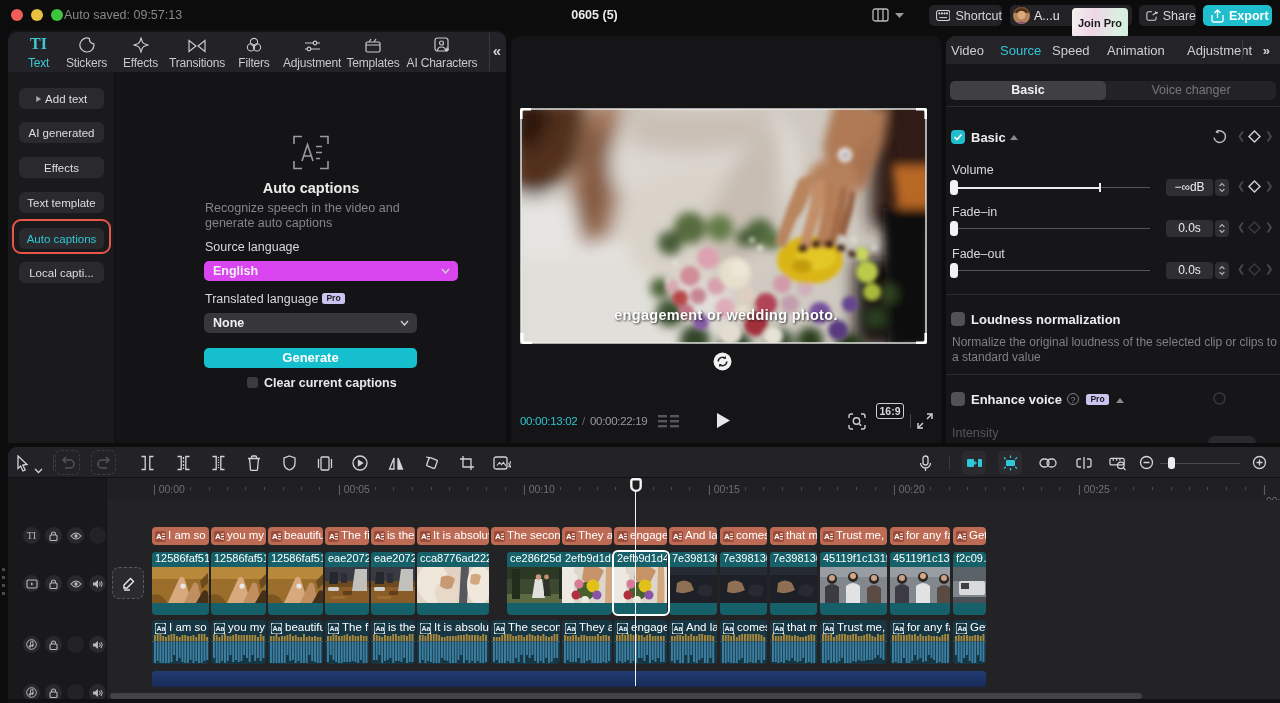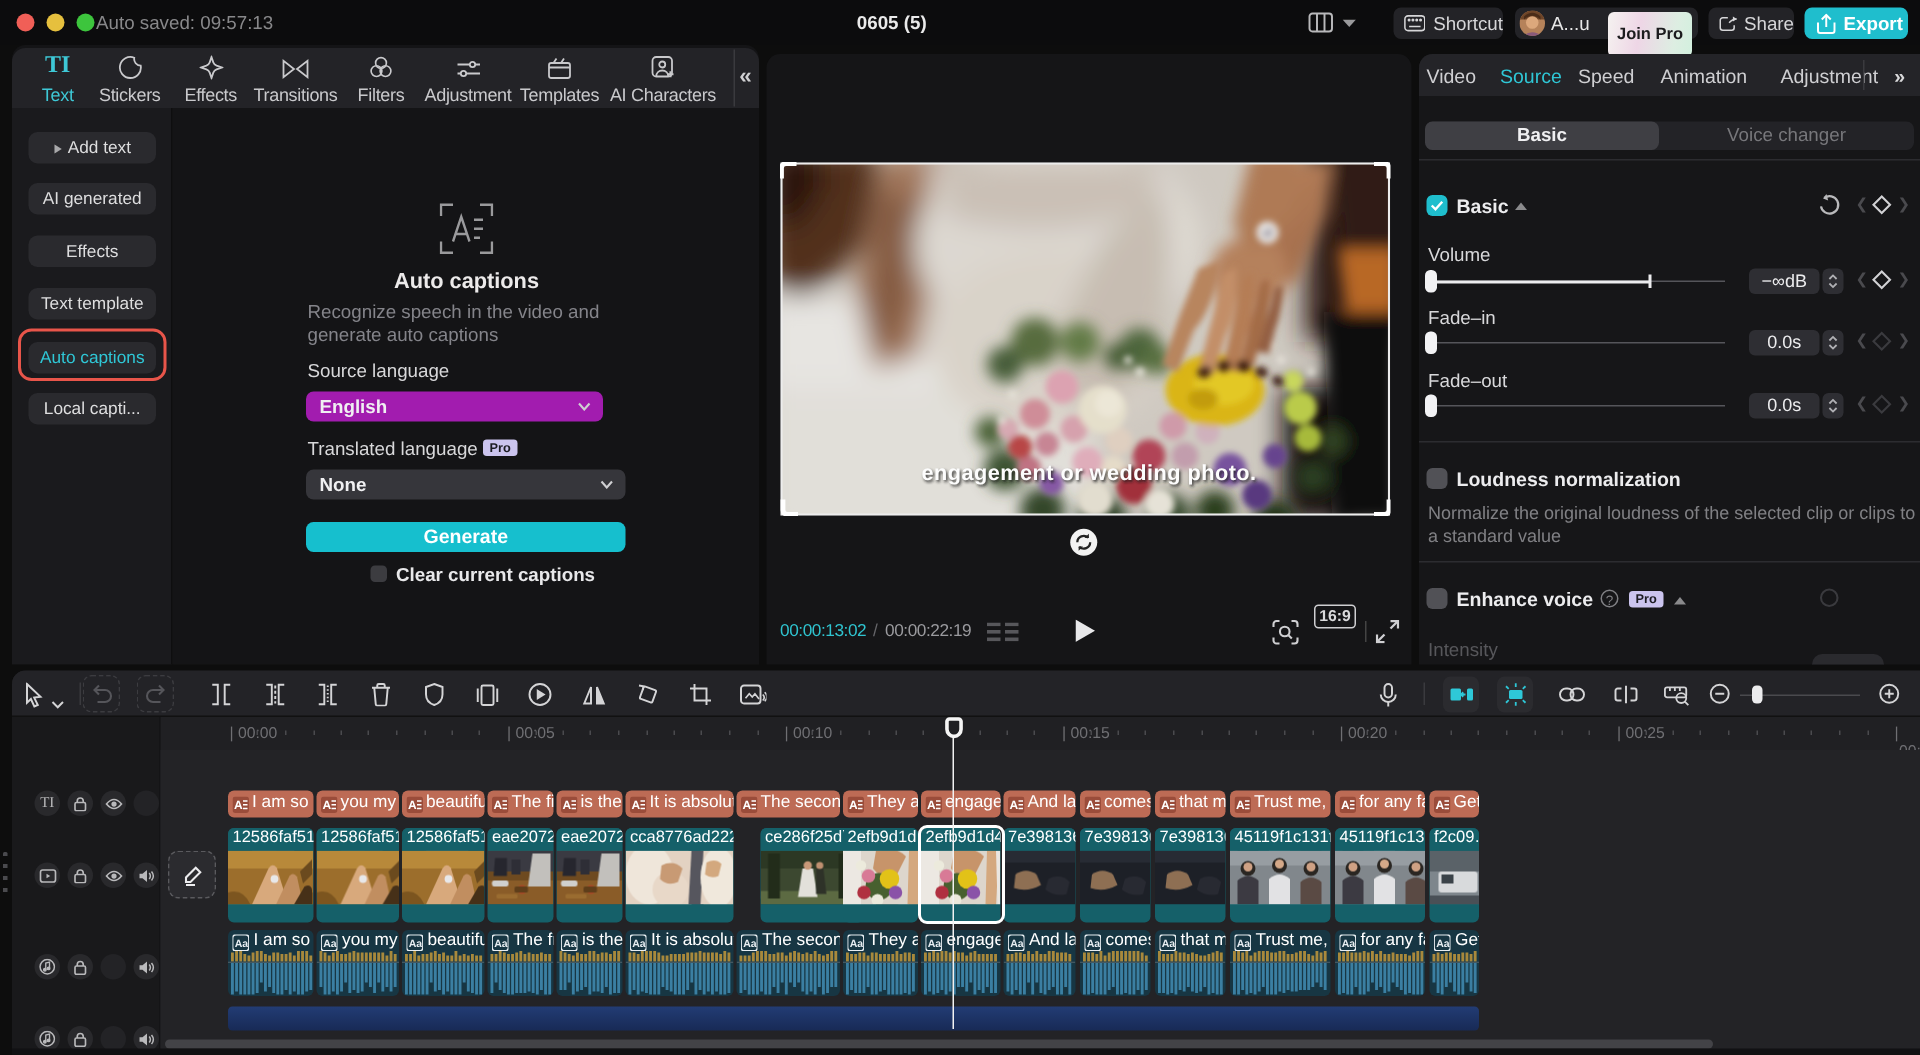--- a/index.html
+++ b/index.html
@@ -182,21 +182,21 @@
 <path d="M1 9V1.5h8"></path>
           <path d="M27 1.5h8V9"></path>
           <path d="M35 26v7.5h-8"></path>
           <path d="M9 33.5H1V26"></path>
 <path d="M9 26L14.5 9.5 20 26M11 21h7"></path>
           <path d="M23 11.5h6M23 17.5h6M23 23.5h4"></path>
 </svg>
 <div style="position:absolute;left:0;top:108px;width:390px;text-align:center;font-size:14.5px;font-weight:bold;color:#eceaea;">Auto captions</div>
 <div style="position:absolute;left:89px;top:129px;width:215px;font-size:12.5px;line-height:15px;color:#84848a;">Recognize speech in the video and generate auto captions</div>
 <div style="position:absolute;left:89px;top:168px;font-size:12.5px;color:#d8d8da;">Source language</div>
-<div style="position:absolute;left:88px;top:189px;width:198px;height:20px;background:#a21caf;border-radius:5px;color:#f0f0f2;font-size:12.5px;font-weight:bold;line-height:20px;padding-left:9px;">English
+<div style="position:absolute;left:88px;top:189px;width:254px;height:20px;background:#d946ef;border-radius:5px;color:#f0f0f2;font-size:12.5px;font-weight:bold;line-height:20px;padding-left:9px;">English
  <svg style="position:absolute;right:8px;top:7px;" width="9" height="6" viewBox="0 0 9 6" fill="none" stroke="#cfcfd2" stroke-width="1.4">
             <path d="M1 1l3.5 4L8 1"></path>
           </svg></div>
 <div style="position:absolute;left:89px;top:220px;font-size:12.5px;color:#d8d8da;">Translated language</div>
 <div style="position:absolute;left:206px;top:221px;width:23px;height:11px;background:#cbc4ee;border-radius:2.5px;color:#1c1c22;font-size:8.5px;font-weight:bold;text-align:center;line-height:11px;">Pro</div>
 <div style="position:absolute;left:88px;top:241px;width:213px;height:20px;background:#36363b;border-radius:5px;color:#f0f0f2;font-size:12.5px;font-weight:bold;line-height:20px;padding-left:9px;">None
  <svg style="position:absolute;right:8px;top:7px;" width="9" height="6" viewBox="0 0 9 6" fill="none" stroke="#cfcfd2" stroke-width="1.4">
             <path d="M1 1l3.5 4L8 1"></path>
           </svg></div>
 <div style="position:absolute;left:88px;top:276px;width:213px;height:20px;background:#16bfce;border-radius:5px;color:#fff;font-size:13px;font-weight:bold;text-align:center;line-height:20px;">Generate</div>

